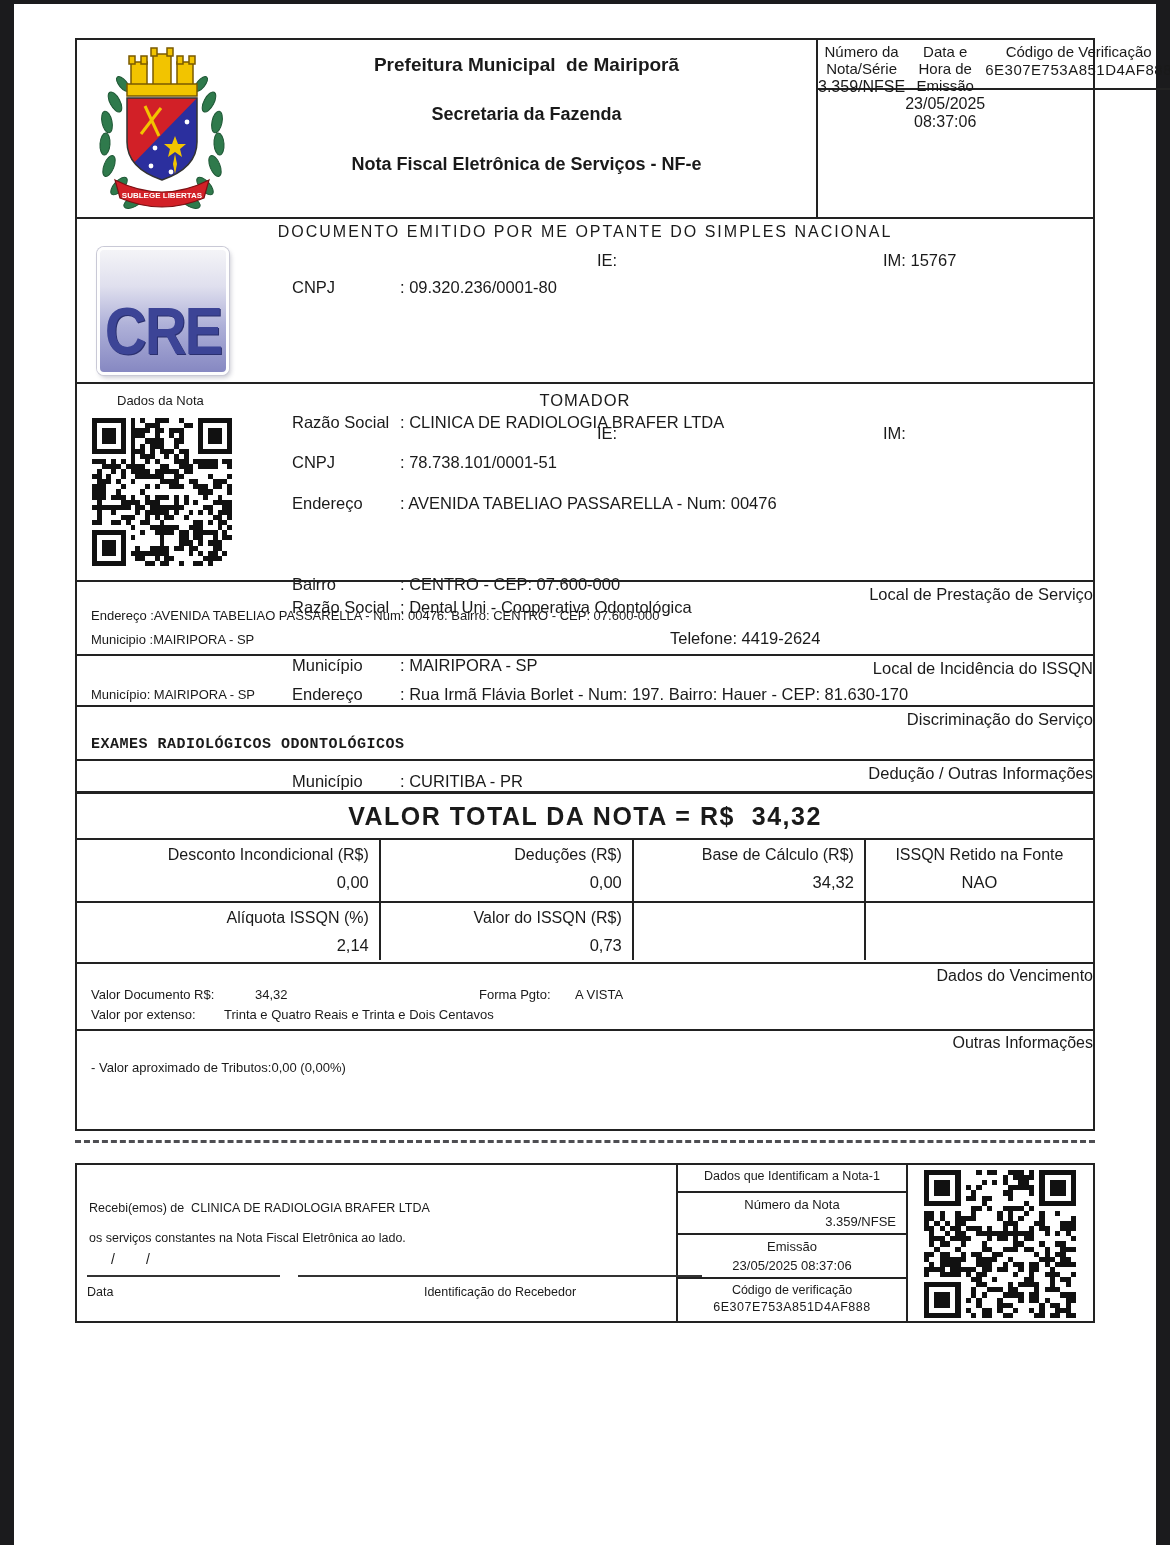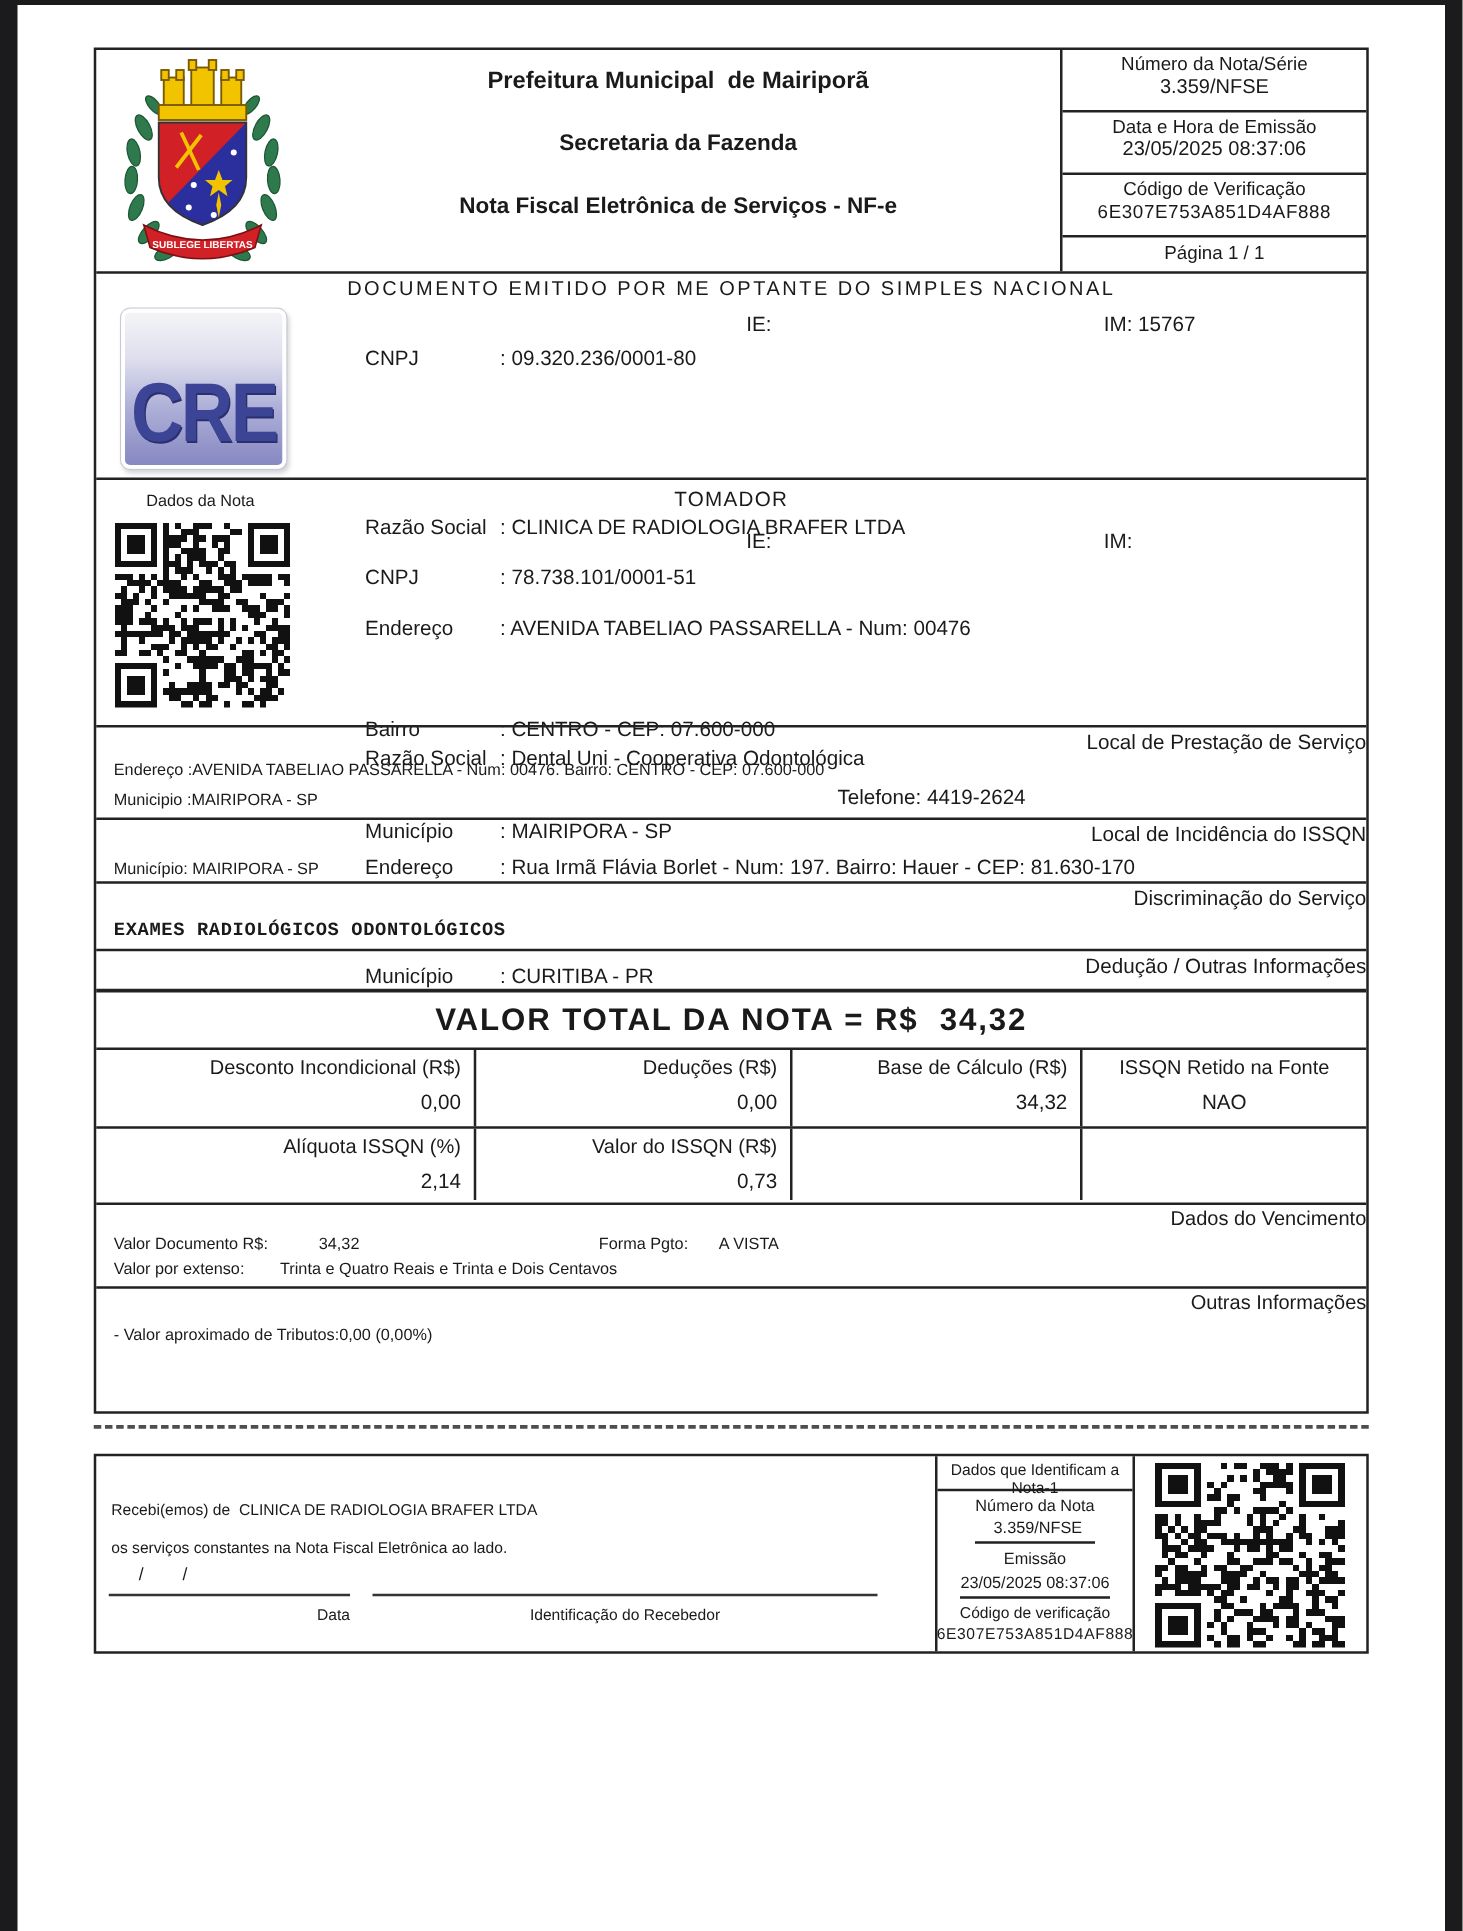--- a/index.html
+++ b/index.html
@@ -23,21 +23,21 @@
   .sec:first-child { border-top:none; }
 
   
   .sec-header { height:177px; display:flex; }
   .coat-col { width:160px; position:relative; }
   .coat-col svg { position:absolute; left:16px; top:4px; }
   .titles { flex:1; position:relative; text-align:center; }
   .t1 { position:absolute; top:14px; width:100%; font-size:19px; font-weight:bold; white-space:pre-wrap; }
   .t2 { position:absolute; top:64px; width:100%; font-size:18px; font-weight:bold; }
   .t3 { position:absolute; top:114px; width:100%; font-size:18px; font-weight:bold; }
-  .head-right { width:245px; border-left:2px solid #222; display:flex; flex-direction:column; }
+  .head-right { width:277px; border-left:2px solid #222; display:flex; flex-direction:row; }
   .hbox { border-bottom:2px solid #222; text-align:center; padding-top:3px; }
   .hbox.b1,.hbox.b2,.hbox.b3 { height:50px; }
   .hbox.b4 { height:27px; border-bottom:none; padding-top:4px; }
   .hbox .lab { font-size:15px; display:block; }
   .hbox .val { font-size:16px; display:block; margin-top:1px; white-space:pre-wrap; }
   .hbox.b3 .val { font-size:15px; letter-spacing:.5px; }
 
   
   .sec-provider { height:165px; }
   .banner { text-align:center; font-size:16px; letter-spacing:2px; padding-top:4px; height:26px; }
@@ -104,23 +104,23 @@
 
   
   .receipt { position:absolute; left:61px; top:1159px; width:1020px; height:160px;
     border:2px solid #222; display:flex; background:#fff; }
   .rc-left { flex:1; position:relative; font-size:12.5px; }
   .rc-l1 { position:absolute; left:12px; top:36px; white-space:pre-wrap; }
   .rc-l2 { position:absolute; left:12px; top:66px; }
   .rc-slash { position:absolute; left:34px; top:86px; font-size:14px; white-space:pre; }
   .rc-hr1 { position:absolute; left:10px; top:110px; width:193px; border-top:2px solid #333; }
   .rc-hr2 { position:absolute; left:221px; top:110px; width:404px; border-top:2px solid #333; }
-  .rc-data { position:absolute; left:10px; top:120px; width:193px; text-align:right; }
+  .rc-data { position:absolute; left:10px; top:120px; width:193px; text-align:left; }
   .rc-receb { position:absolute; left:221px; top:120px; width:404px; text-align:center; }
-  .rc-mid { width:160px; border-left:2px solid #222; border-right:2px solid #222; display:flex; flex-direction:column;align-items:center; }
+  .rc-mid { width:232px; border-left:2px solid #222; border-right:2px solid #222; display:flex; flex-direction:column; }
   .mcell { border-bottom:2px solid #222; text-align:center; font-size:13px; padding-top:4px; }
   .m1 { height:28px; font-size:12.5px; }
   .m2 { height:42px; }
   .m2 .mv { display:block; text-align:right; padding-right:10px; margin-top:2px; }
   .m3 { height:44px; }
   .m3 .mv { display:block; margin-top:4px; }
   .m4 { height:42px; border-bottom:none; font-size:12.5px; }
   .m4 .mv { display:block; margin-top:3px; letter-spacing:.5px; }
   .rc-right { width:185px; position:relative; }
   .qr-b { position:absolute; left:16px; top:5px; width:152px; height:148px; }

